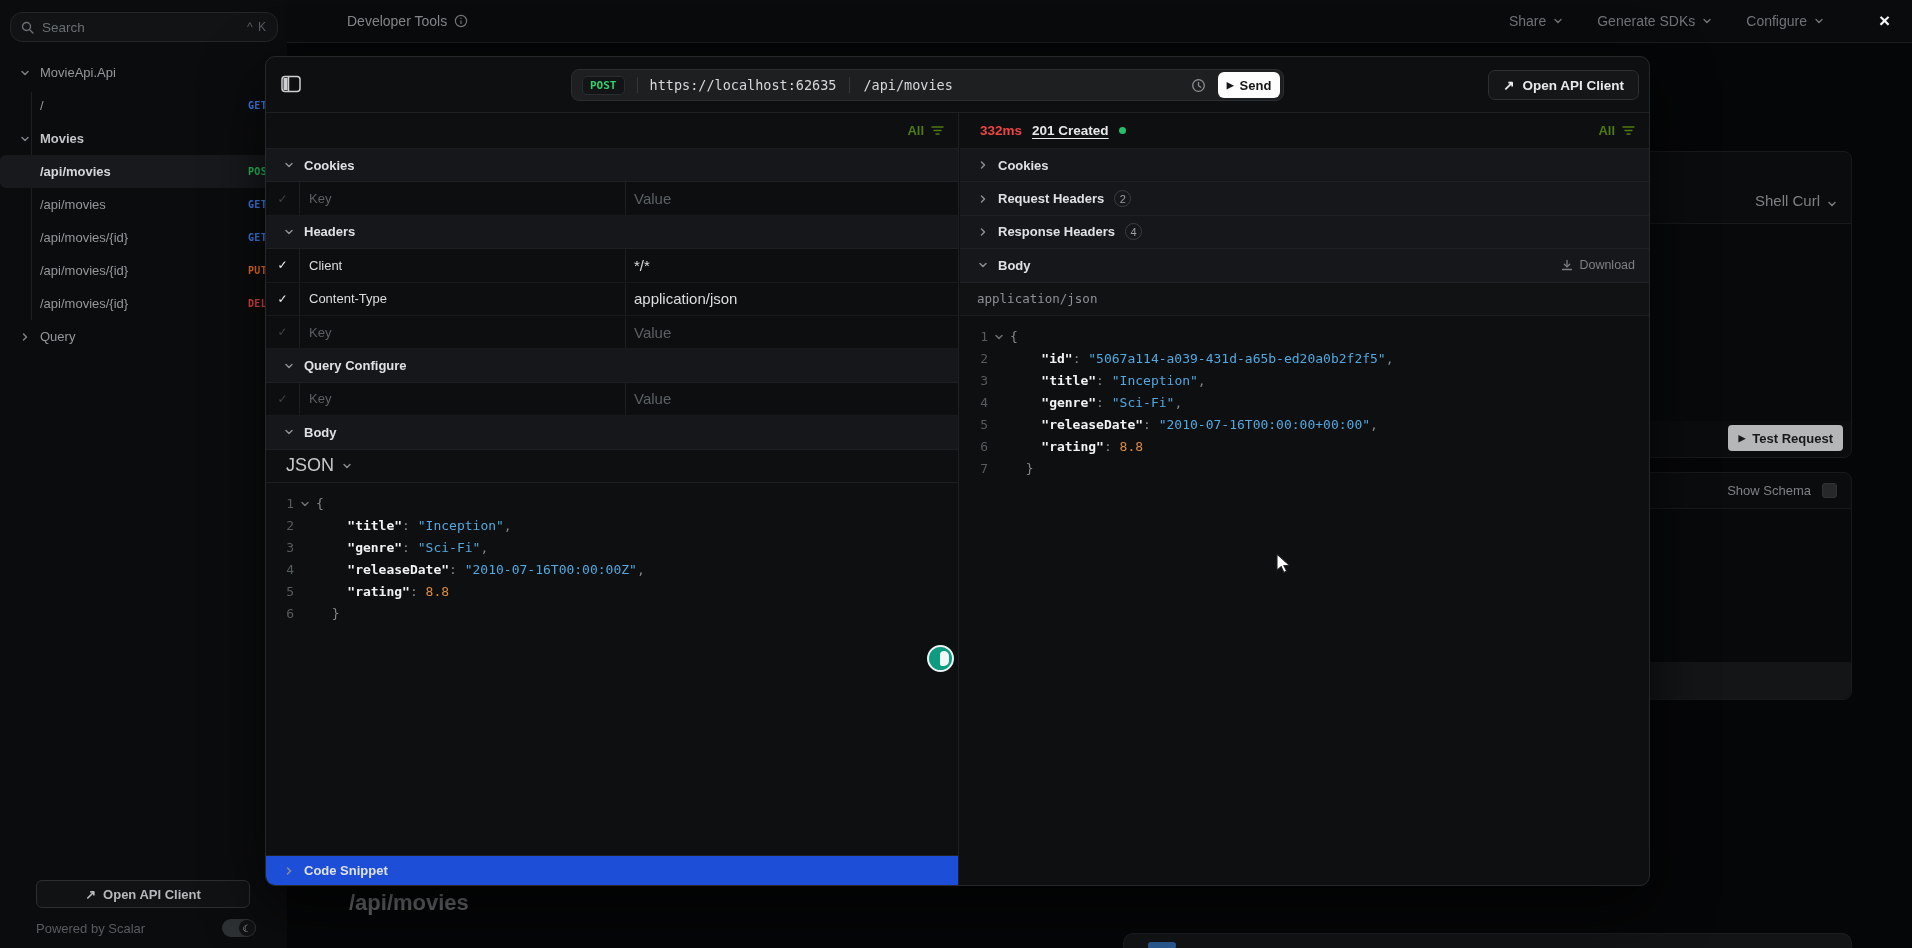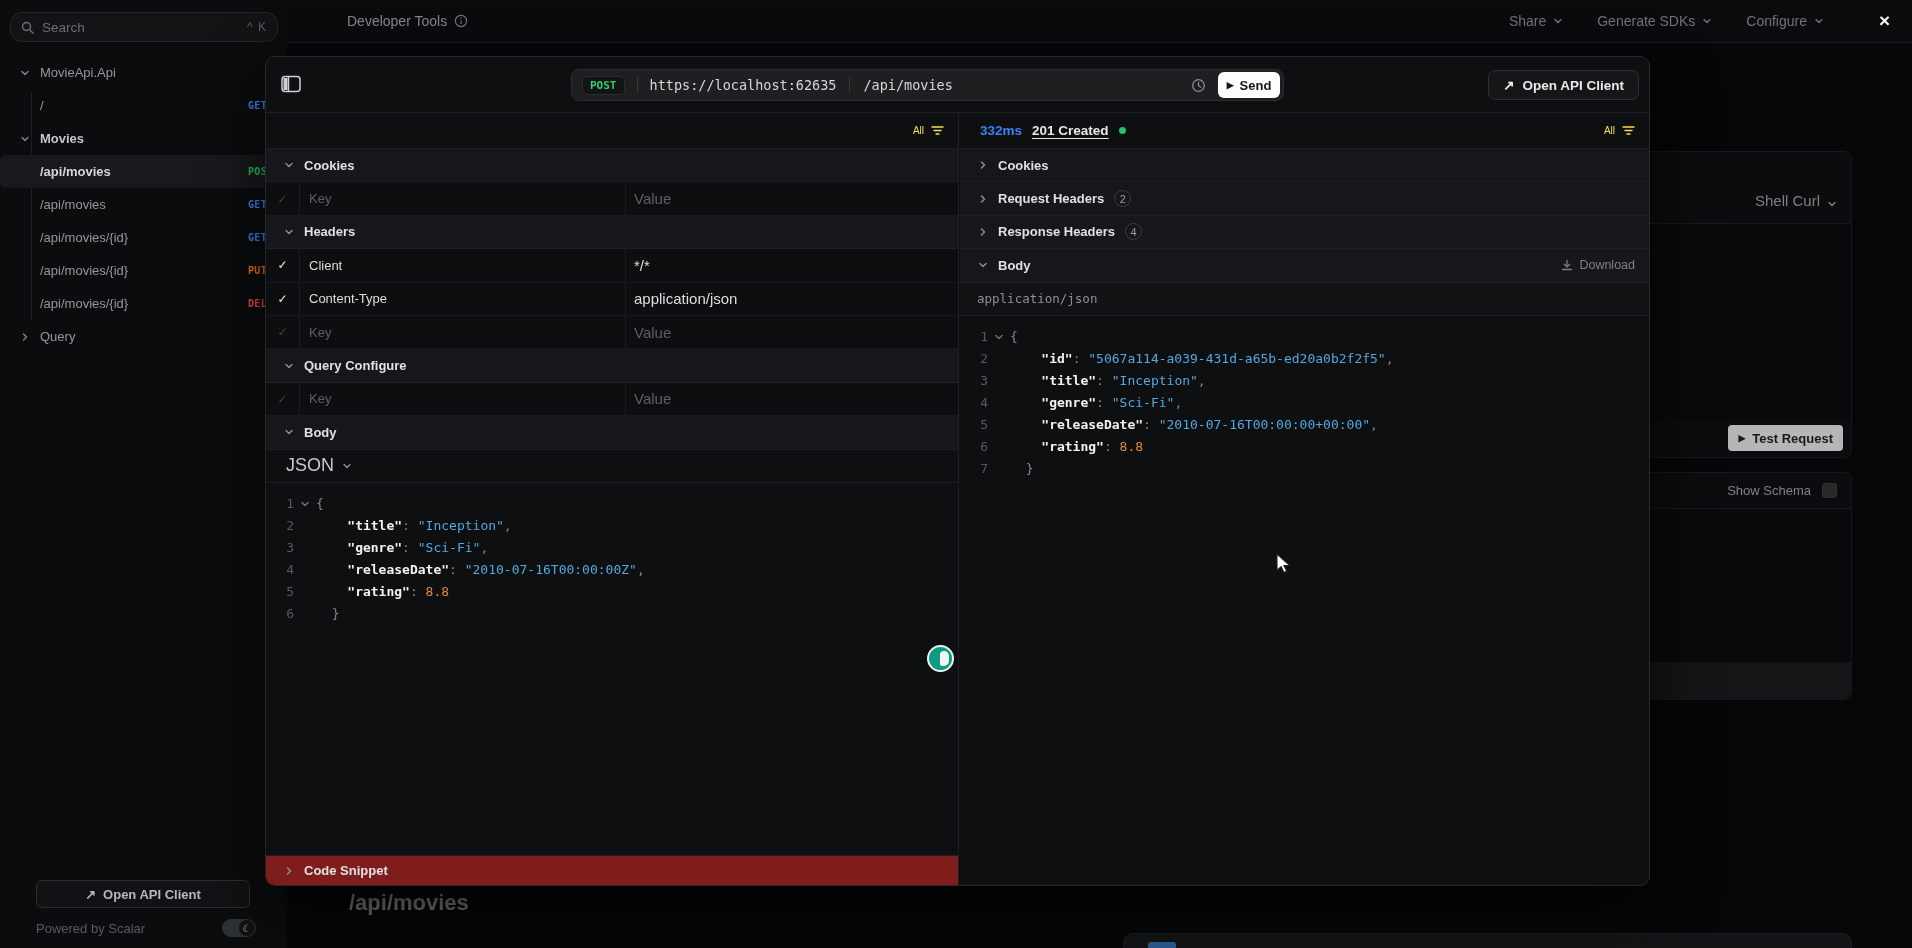--- a/index.html
+++ b/index.html
@@ -81,21 +81,21 @@
     font-size:13px; font-weight:700; display:flex; align-items:center; justify-content:center; gap:6px; }
   .send-play { font-size:9px; }
   .oac-btn { position:absolute; right:10px; top:13px; height:30px; padding:0 14px; border:1px solid #2e3134;
     border-radius:7px; background:#141618; color:#e8eaec; font-size:13.5px; font-weight:700;
     display:flex; align-items:center; gap:8px; }
 
   .m-left  { position:absolute; left:0; top:56px; width:693px; bottom:0; border-right:1px solid #1e2124; }
   .m-right { position:absolute; left:694px; top:56px; right:0; bottom:0; }
 
   .filter-row { height:36px; border-bottom:1px solid #1c1f22; display:flex; align-items:center; padding:0 14px 0 20px; }
-  .filter-ctl { margin-left:auto; display:flex; align-items:center; gap:7px; color:#fde047; font-size:10px; }
+  .filter-ctl { margin-left:auto; display:flex; align-items:center; gap:7px; color:#4d7c0f; font-size:13px;font-weight:bold; }
 
   .section-row { height:33.4px; background:#15171a; border-bottom:1px solid #1e2124; display:flex;
     align-items:center; padding-left:18px; gap:10px; }
   .section-row .sec-label { color:#dfe1e3; font-size:13px; font-weight:700; }
   .sec-chev { color:#8a8e91; display:flex; }
   .kv-row { height:33.4px; display:flex; align-items:stretch; border-bottom:1px solid #17191c; background:#0c0e0f; }
   .kv-check { width:34px; border-right:1px solid #1b1e21; display:flex; align-items:center; justify-content:center;
     color:#e8eaec; font-size:12px; }
   .kv-key { width:326px; border-right:1px solid #1b1e21; display:flex; align-items:center; padding-left:9px;
     color:#dcdee0; font-size:13px; }
@@ -115,26 +115,26 @@
   .tk-k { color:#f0f2f3; font-weight:700; }
   .tk-s { color:#53a8e0; }
   .tk-n { color:#e08a3e; }
   .tk-p { color:#84888c; }
 
   .scalar-bubble { position:absolute; left:661px; top:532px; width:27px; height:27px; border-radius:50%;
     background:#0d9b82; border:2px solid #edf3f2; overflow:hidden; }
   .scalar-bubble .swoosh { position:absolute; right:3px; top:4px; width:9px; height:15px; background:#f2f7f6;
     border-radius:4px 5px 5px 2px; }
 
-  .snippet-row { position:absolute; left:0; right:0; bottom:0; height:30px; background:#7f1d1d;
+  .snippet-row { position:absolute; left:0; right:0; bottom:0; height:30px; background:#1d4ed8;
     border-top:1px solid #1e2124; display:flex; align-items:center; padding-left:18px; gap:10px; }
   .snippet-row .sec-label { color:#dfe1e3; font-size:13px; font-weight:700; }
 
   .resp-meta { display:flex; align-items:center; gap:10px; }
-  .resp-ms { color:#3b82f6; font-size:13.5px; font-weight:700; }
+  .resp-ms { color:#ef4444; font-size:13.5px; font-weight:700; }
   .resp-status { color:#e6e8ea; font-size:13.5px; font-weight:700; text-decoration:underline; text-underline-offset:3px; }
   .resp-dot { width:7px; height:7px; border-radius:50%; }
   .resp-sec-badge { width:17px; height:17px; border:1px solid #3a3e41; border-radius:50%; color:#9b9fa2;
     font-size:11px; display:flex; align-items:center; justify-content:center; }
   .resp-action { margin-left:auto; margin-right:14px; display:flex; align-items:center; gap:6px; color:#7d8184; font-size:12.5px; }
   .ctype-row { height:33.4px; background:#101214; border-bottom:1px solid #1c1f22; display:flex; align-items:center;
     padding-left:17px; color:#8d9194; font-family:"DejaVu Sans Mono",monospace; font-size:12.5px; }
 
   .cursor { position:absolute; left:1272px; top:552px; z-index:30; }
   svg { display:block; }

